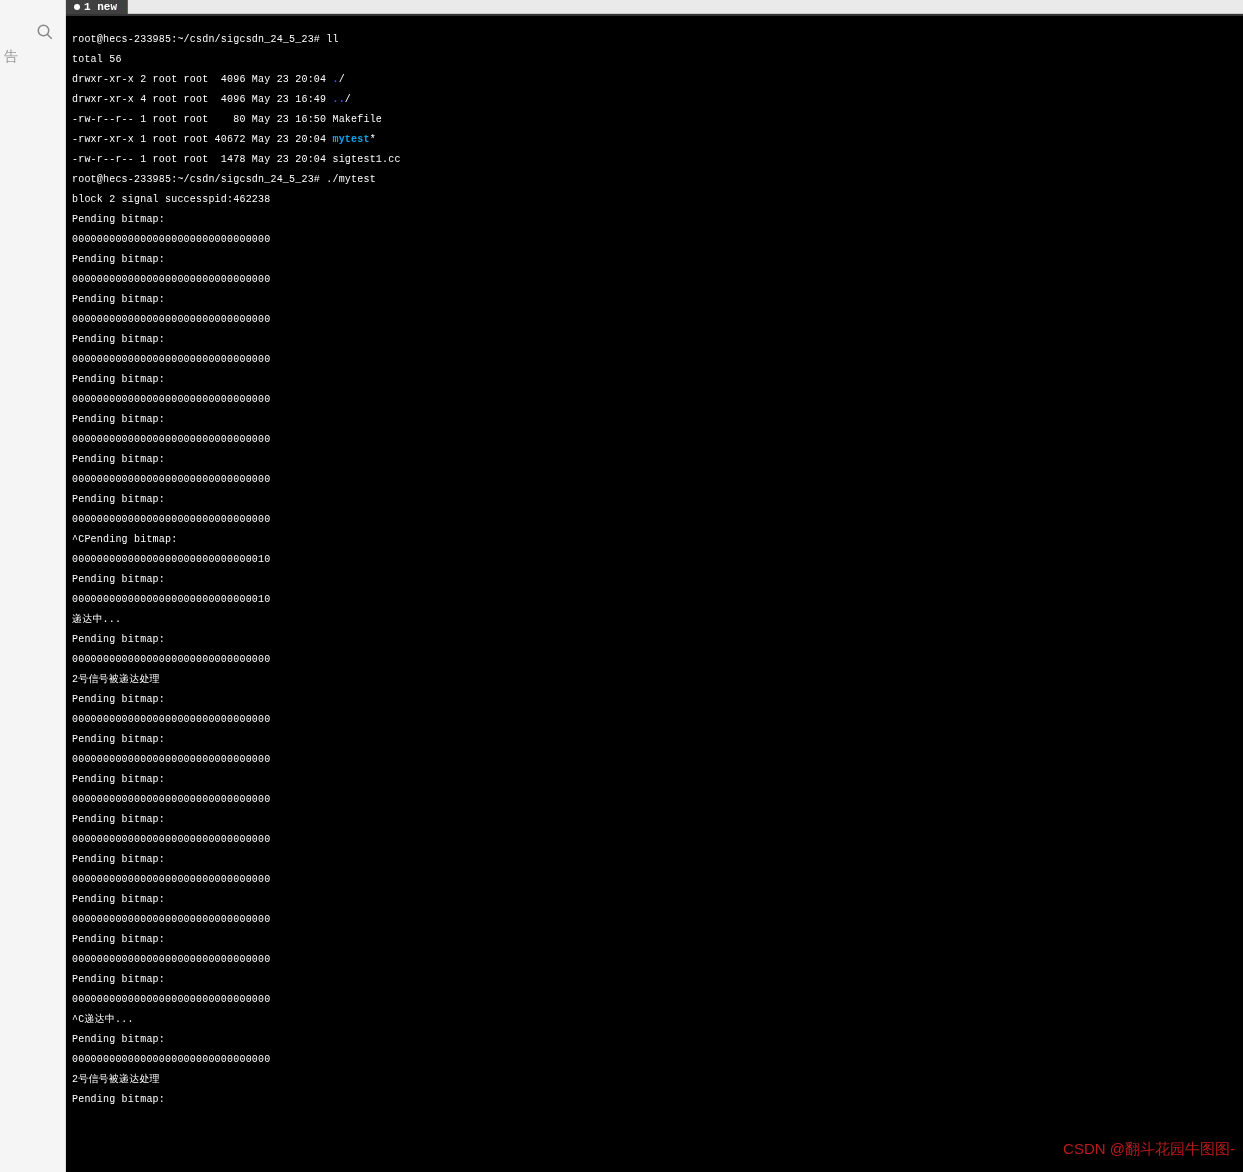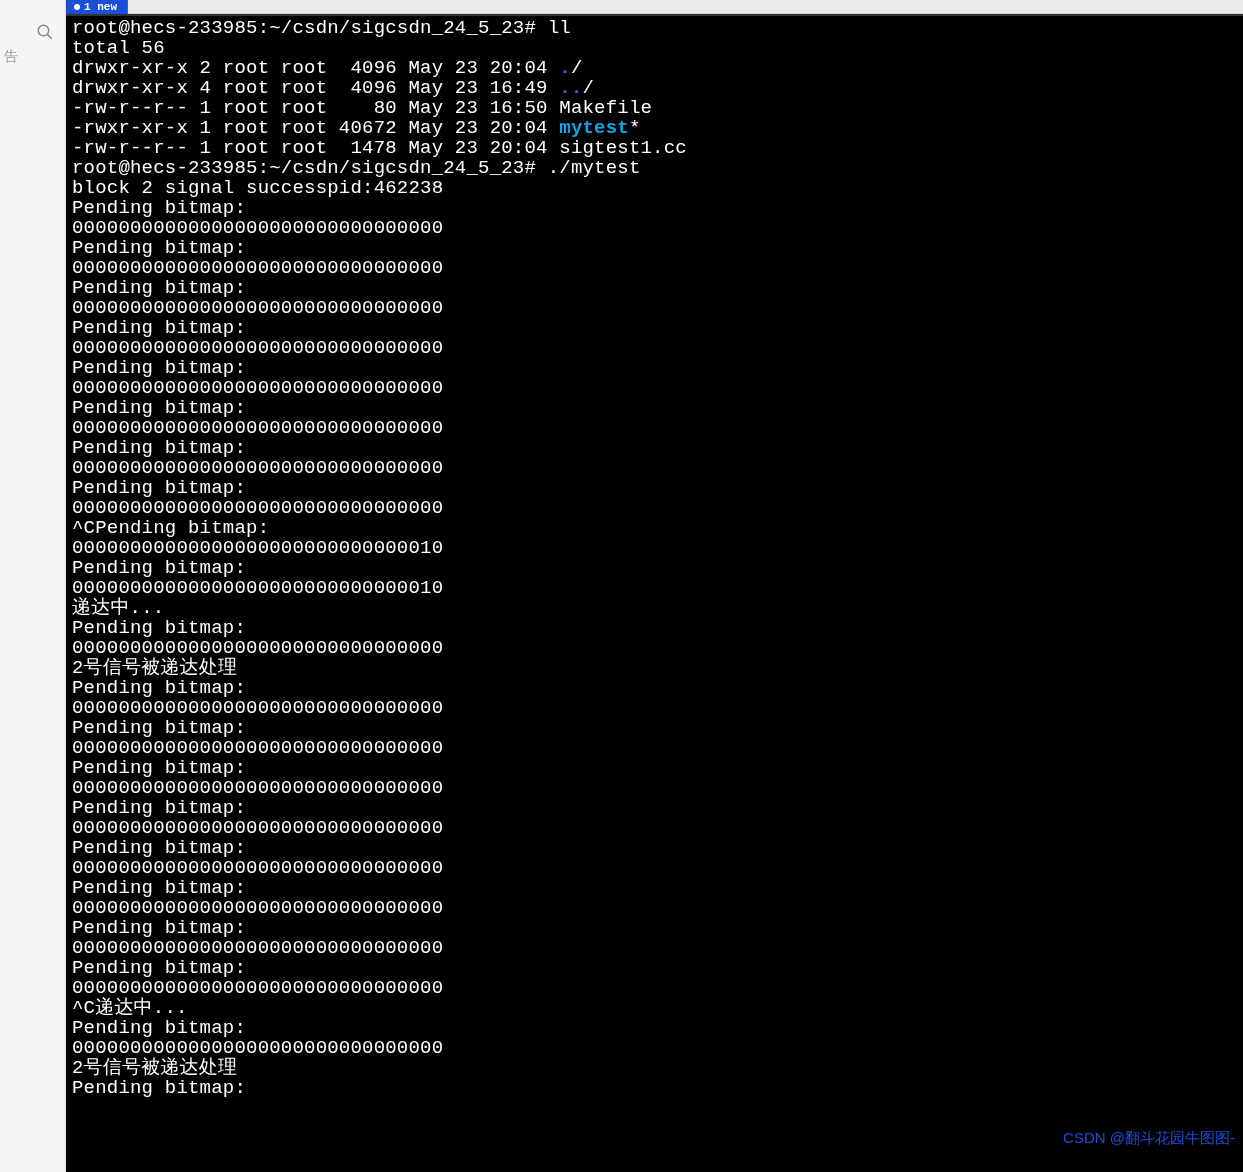--- a/index.html
+++ b/index.html
@@ -47,21 +47,21 @@
       background: #fff;
     }
     .tab-bar {
       height: 14px;
       background: #eaeaea;
       display: flex;
       align-items: center;
       border-bottom: 1px solid #ccc;
     }
     .tab {
-      background: #1d4ed8;
+      background: #404040;
       color: #fff;
       font-size: 11px;
       font-weight: bold;
       padding: 1px 10px 1px 8px;
       display: flex;
       align-items: center;
       gap: 4px;
       height: 14px;
       border-right: 1px solid #2a8a2a;
     }
@@ -69,39 +69,39 @@
       width: 6px;
       height: 6px;
       background: #fff;
       border-radius: 50%;
       display: inline-block;
     }
     .terminal {
       flex: 1;
       background: #000;
       color: #fff;
-      padding: 2px 6px;
+      padding: 14px 6px;
       font-family: "Consolas", "Courier New", monospace;
-      font-size: 19px;
+      font-size: 10px;
       line-height: 20px;
       letter-spacing: 0.2px;
       white-space: pre;
       border-top: 2px solid #333;
       overflow: hidden;
     }
     .line { display: block; }
     .prompt-white { color: #fff; }
     .dir-blue { color: #5555ff; font-weight: bold; }
     .exec-green { color: #0ea5e9; font-weight: bold; }
     .cmd-white { color: #fff; }
     .watermark {
       position: absolute;
-      bottom: 24px;
+      bottom: 13px;
       right: 8px;
-      color: #1d4ed8;
+      color: #b91c1c;
       font-family: Arial, sans-serif;
       font-size: 15px;
       pointer-events: none;
     }
   </style>
 </head>
 <body>
 
 <div class="window-frame">
   <div class="left-gutter">

